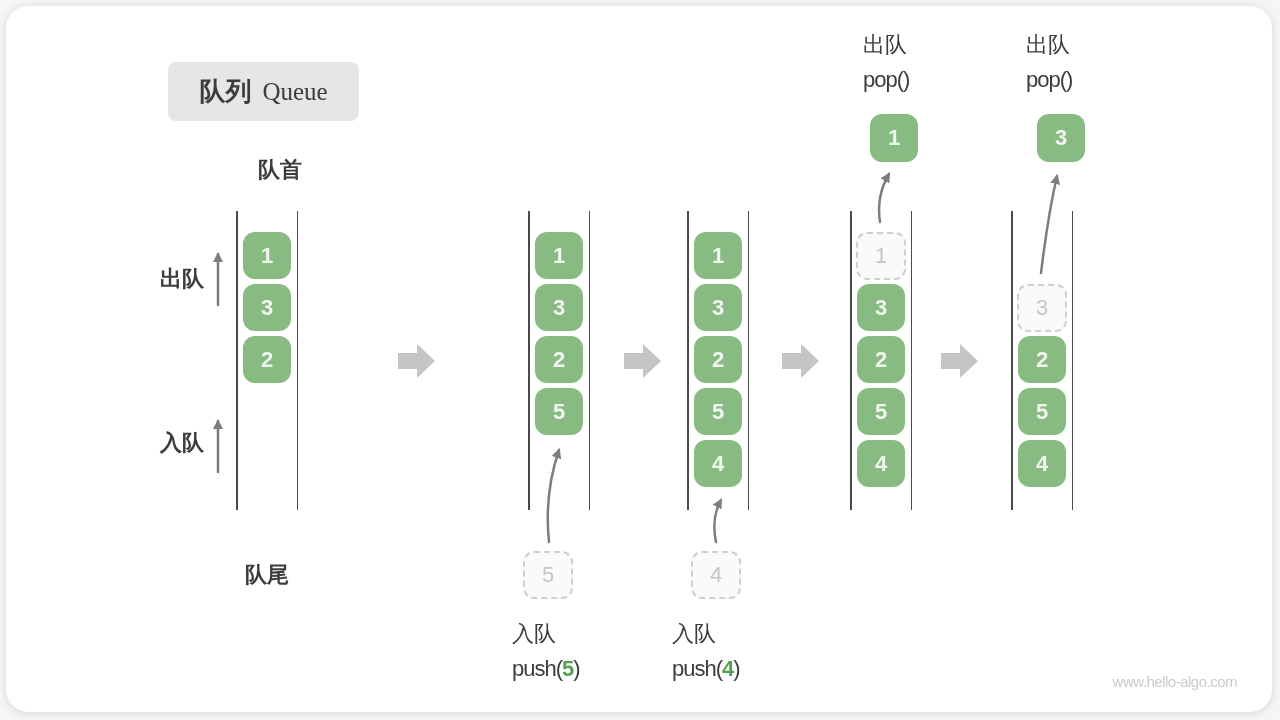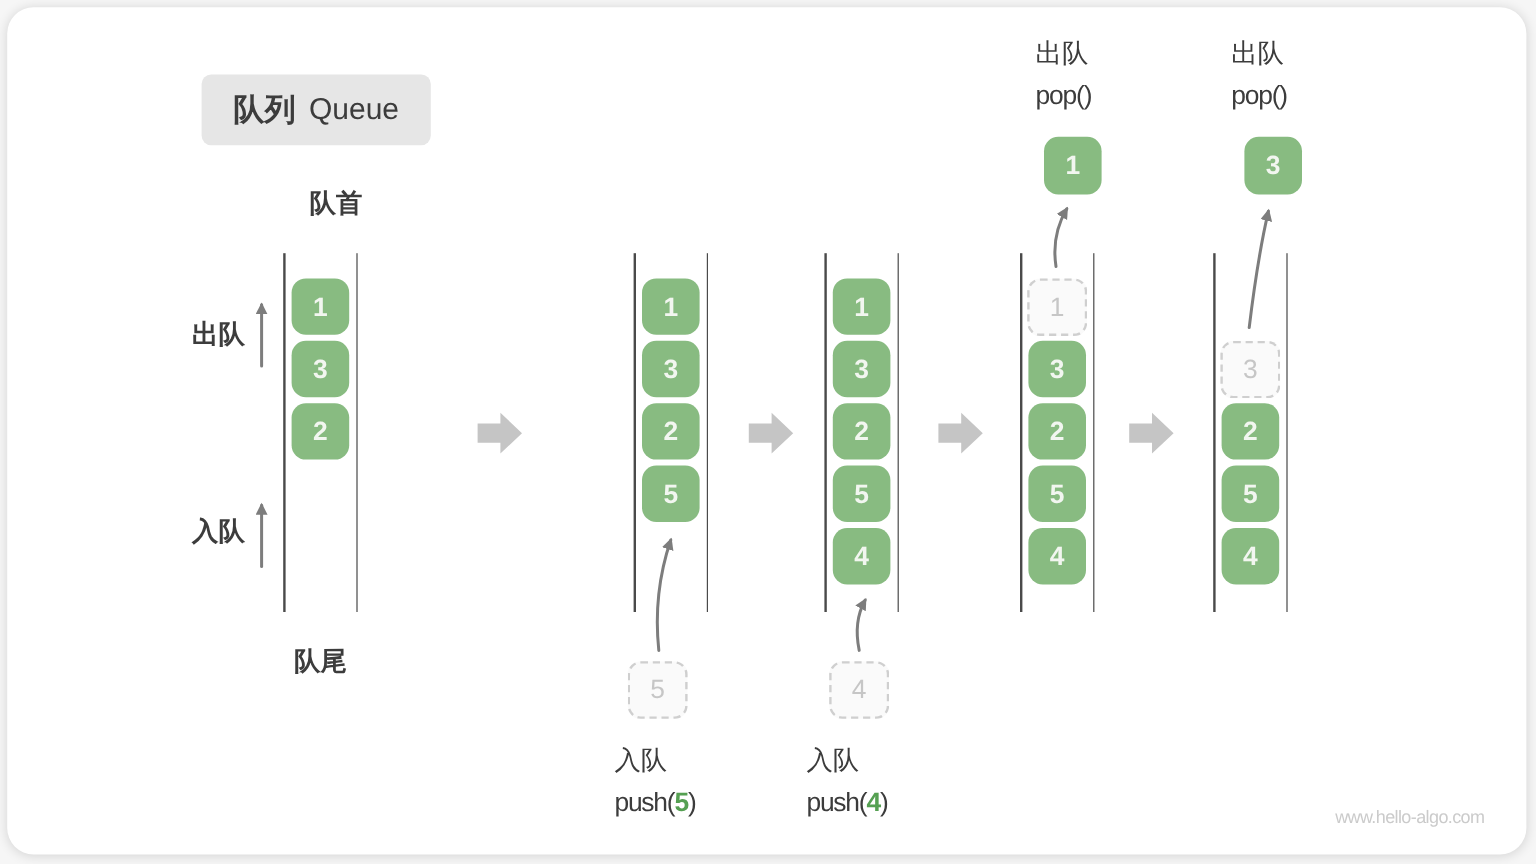--- a/index.html
+++ b/index.html
@@ -16,21 +16,21 @@
   .canvas{position:absolute;left:0;top:0;width:1280px;height:720px;}
 
   .title-box{
     position:absolute;left:168px;top:43px;width:191px;height:59px;
     background:var(--title-bg,#e6e6e6);border-radius:8px;
     display:flex;align-items:center;justify-content:center;gap:11px;
     color:var(--text-dark,#3c3c3c);
     margin-top:19px;
   }
   .title-box .t-cn{font-size:26px;font-weight:700;}
-  .title-box .t-en{font-size:25px;font-family:Liberation Sans, sans-serif;}
+  .title-box .t-en{font-size:25px;font-family:Liberation Serif, serif;}
 
   .lbl{position:absolute;color:var(--text-dark,#3c3c3c);font-size:22px;font-weight:700;white-space:nowrap;}
   .lbl.center{width:70px;text-align:center;}
 
   .op{position:absolute;white-space:nowrap;color:var(--text-dark,#3c3c3c);}
   .op .op-cn{font-size:22px;font-weight:400;display:block;height:36px;line-height:28px;}
   .op .op-code{font-size:22px;font-weight:500;display:block;
     font-family:Liberation Sans, sans-serif;letter-spacing:-1px;}
   .op .op-arg{color:var(--code-green,#55a052);font-weight:700;}
 
@@ -66,21 +66,21 @@
 
 <div class="canvas">
   <div class="card"></div>
 
   <div class="title-box">
     <span class="t-cn">队列</span>
     <span class="t-en">Queue</span>
   </div>
 
   <div class="lbl center" style="left:232px;top:155px;text-align:right;">队首</div>
-  <div class="lbl center" style="left:232px;top:536px;">队尾</div>
+  <div class="lbl center" style="left:232px;top:560px;">队尾</div>
   <div class="lbl" style="left:160px;top:264px;">出队</div>
   <div class="lbl" style="left:160px;top:428px;">入队</div>
 
   <div id="diagram">
       <div class="wall" style="left: 236px; top: 211px; height: 299px;"></div>
       <div class="wall" style="left: 296.5px; top: 211px; height: 299px;"></div>
       <div class="cell" style="left: 243px; top: 232px;">1</div>
       <div class="cell" style="left: 243px; top: 284px;">3</div>
       <div class="cell" style="left: 243px; top: 336px;">2</div>
       <div class="wall" style="left: 528px; top: 211px; height: 299px;"></div>

